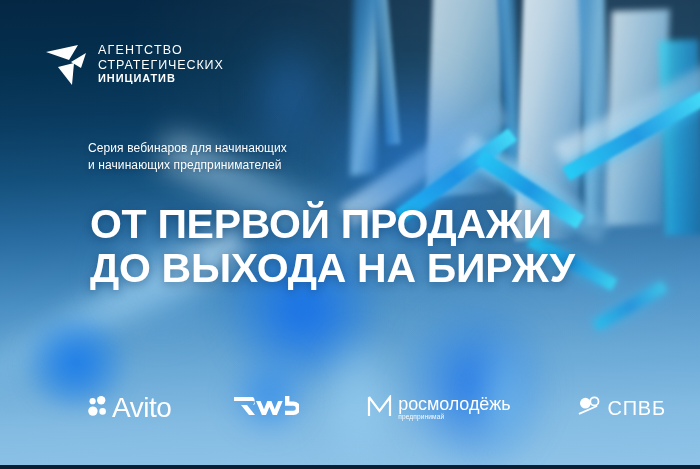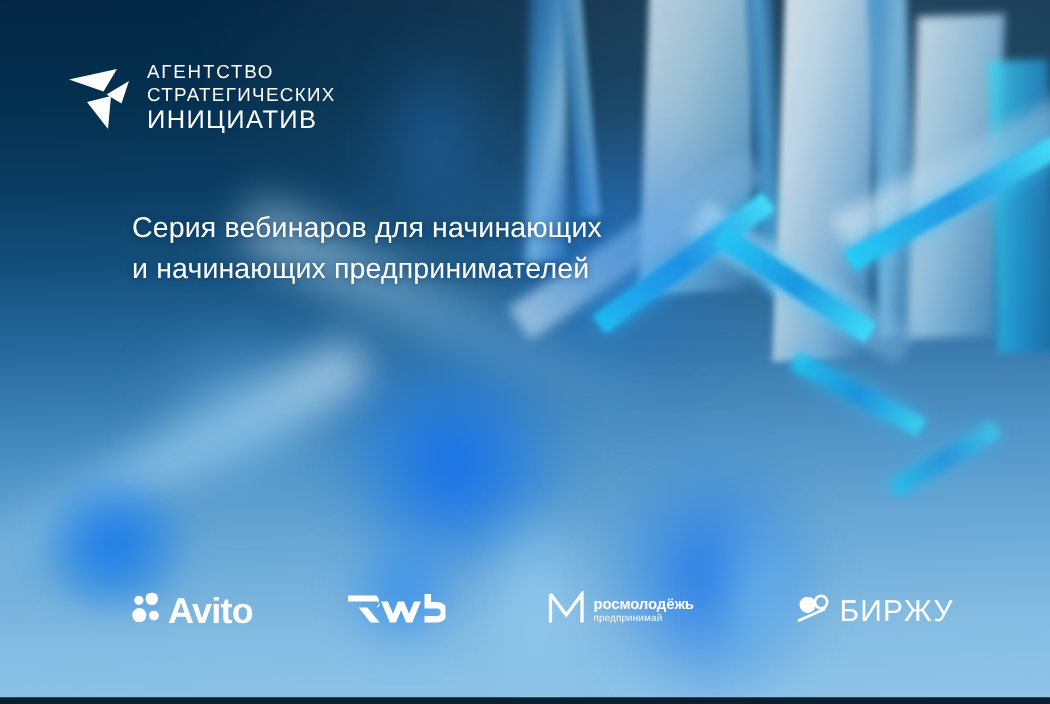--- a/index.html
+++ b/index.html
@@ -128,25 +128,25 @@
     background:radial-gradient(ellipse at 82% 8%, rgba(255,255,255,.14) 0%, rgba(255,255,255,0) 55%);}
 
   
   .content{position:relative;z-index:5;height:100%;}
 
   .logo-asi{position:absolute;left:45px;top:41px;display:flex;align-items:center;gap:9px;}
   .logo-asi svg{display:block;}
   .asi-words{color:#fff;line-height:1.16;}
   .asi-l1{font-size:12.5px;letter-spacing:1.2px;font-weight:400;}
   .asi-l2{font-size:12.5px;letter-spacing:.9px;font-weight:400;}
-  .asi-l3{font-size:17px;letter-spacing:.9px;font-weight:400;}
+  .asi-l3{font-size:11px;letter-spacing:.9px;font-weight:700;}
 
   .subtitle{
     position:absolute;left:88px;top:140px;
-    color:#fff;font-size:19px;font-weight:400;line-height:1.42;
+    color:#fff;font-size:12px;font-weight:400;line-height:1.42;
     letter-spacing:.1px;
     text-shadow:0 1px 5px rgba(4,40,72,.5);
   }
 
   .headline{
     position:absolute;left:90px;top:203px;
     color:#fff;font-weight:700;font-size:41px;line-height:1.07;
     letter-spacing:-.3px;
     text-shadow:0 2px 10px rgba(5,45,85,.42);
   }
@@ -160,24 +160,24 @@
   .partners{
     position:absolute;left:0;right:0;top:388px;height:40px;
     display:flex;align-items:center;
   }
   .partner{display:flex;align-items:center;color:#fff;}
   .pt-avito{margin-left:88px;}
   .pt-rwb{margin-left:62px;}
   .pt-rmp{margin-left:68px;}
   .pt-spvb{margin-left:68px;}
 
-  .avito-txt{font-size:24px;font-weight:700;letter-spacing:-.5px;margin-left:2px;}
+  .avito-txt{font-size:28px;font-weight:400;letter-spacing:-.5px;margin-left:2px;}
   .rwb-wrap{display:block;}
   .rmp-txt{margin-left:6px;line-height:1.05;}
-  .rmp-1{font-size:10px;font-weight:700;letter-spacing:-.1px;}
+  .rmp-1{font-size:18px;font-weight:400;letter-spacing:-.1px;}
   .rmp-2{font-size:6.6px;font-weight:400;letter-spacing:.1px;opacity:.95;}
   .spvb-txt{font-size:20px;font-weight:400;letter-spacing:.8px;margin-left:5px;}
 </style>
 </head>
 <body>
 
 <div class="banner">
 
   <div class="bg-art">
     <div class="slab p1"></div>
@@ -230,20 +230,24 @@
         <div class="asi-l2">СТРАТЕГИЧЕСКИХ</div>
         <div class="asi-l3">ИНИЦИАТИВ</div>
       </span>
     </div>
 
     <div class="subtitle">
       <div>Серия вебинаров для начинающих</div>
       <div>и начинающих предпринимателей</div>
     </div>
 
+    <div class="headline">
+      <div>ОТ ПЕРВОЙ ПРОДАЖИ</div>
+      <div>ДО ВЫХОДА НА БИРЖУ</div>
+    </div>
 
 
     <div class="partners">
 
       <div class="partner pt-avito">
         <span>
           <svg width="22" height="21" viewBox="0 0 22 21" aria-hidden="true">
             <circle cx="4.6" cy="5.2" r="3.1" fill="#fff"></circle>
             <circle cx="13.2" cy="4.2" r="4.2" fill="#fff"></circle>
             <circle cx="4.9" cy="15.1" r="4.7" fill="#fff"></circle>
@@ -276,18 +280,18 @@
       </div>
 
       <div class="partner pt-spvb">
         <span>
           <svg width="24" height="22" viewBox="0 0 24 22" aria-hidden="true">
             <circle cx="7.4" cy="8.2" r="5.4" fill="#fff"></circle>
             <circle cx="16.4" cy="6.4" r="4.1" fill="none" stroke="#fff" stroke-width="1.8"></circle>
             <path d="M1.6 18.6 L18.5 11.2" stroke="#fff" stroke-width="1.8" stroke-linecap="round"></path>
           </svg>
         </span>
-        <span class="spvb-txt">БИРЖУ</span>
+        <span class="spvb-txt">СПВБ</span>
       </div>
 
     </div>
   </div>
 </div>
 
 </body></html>

